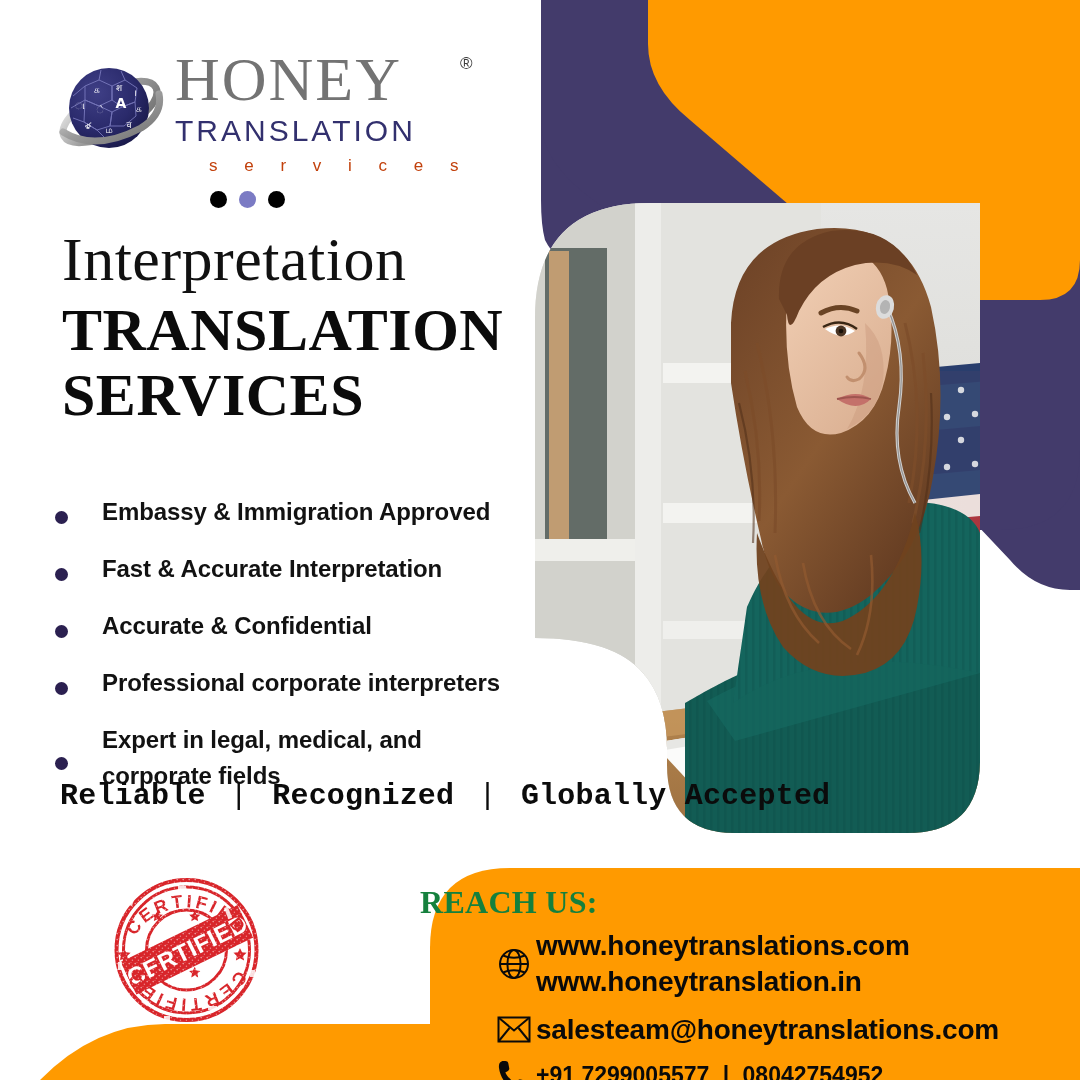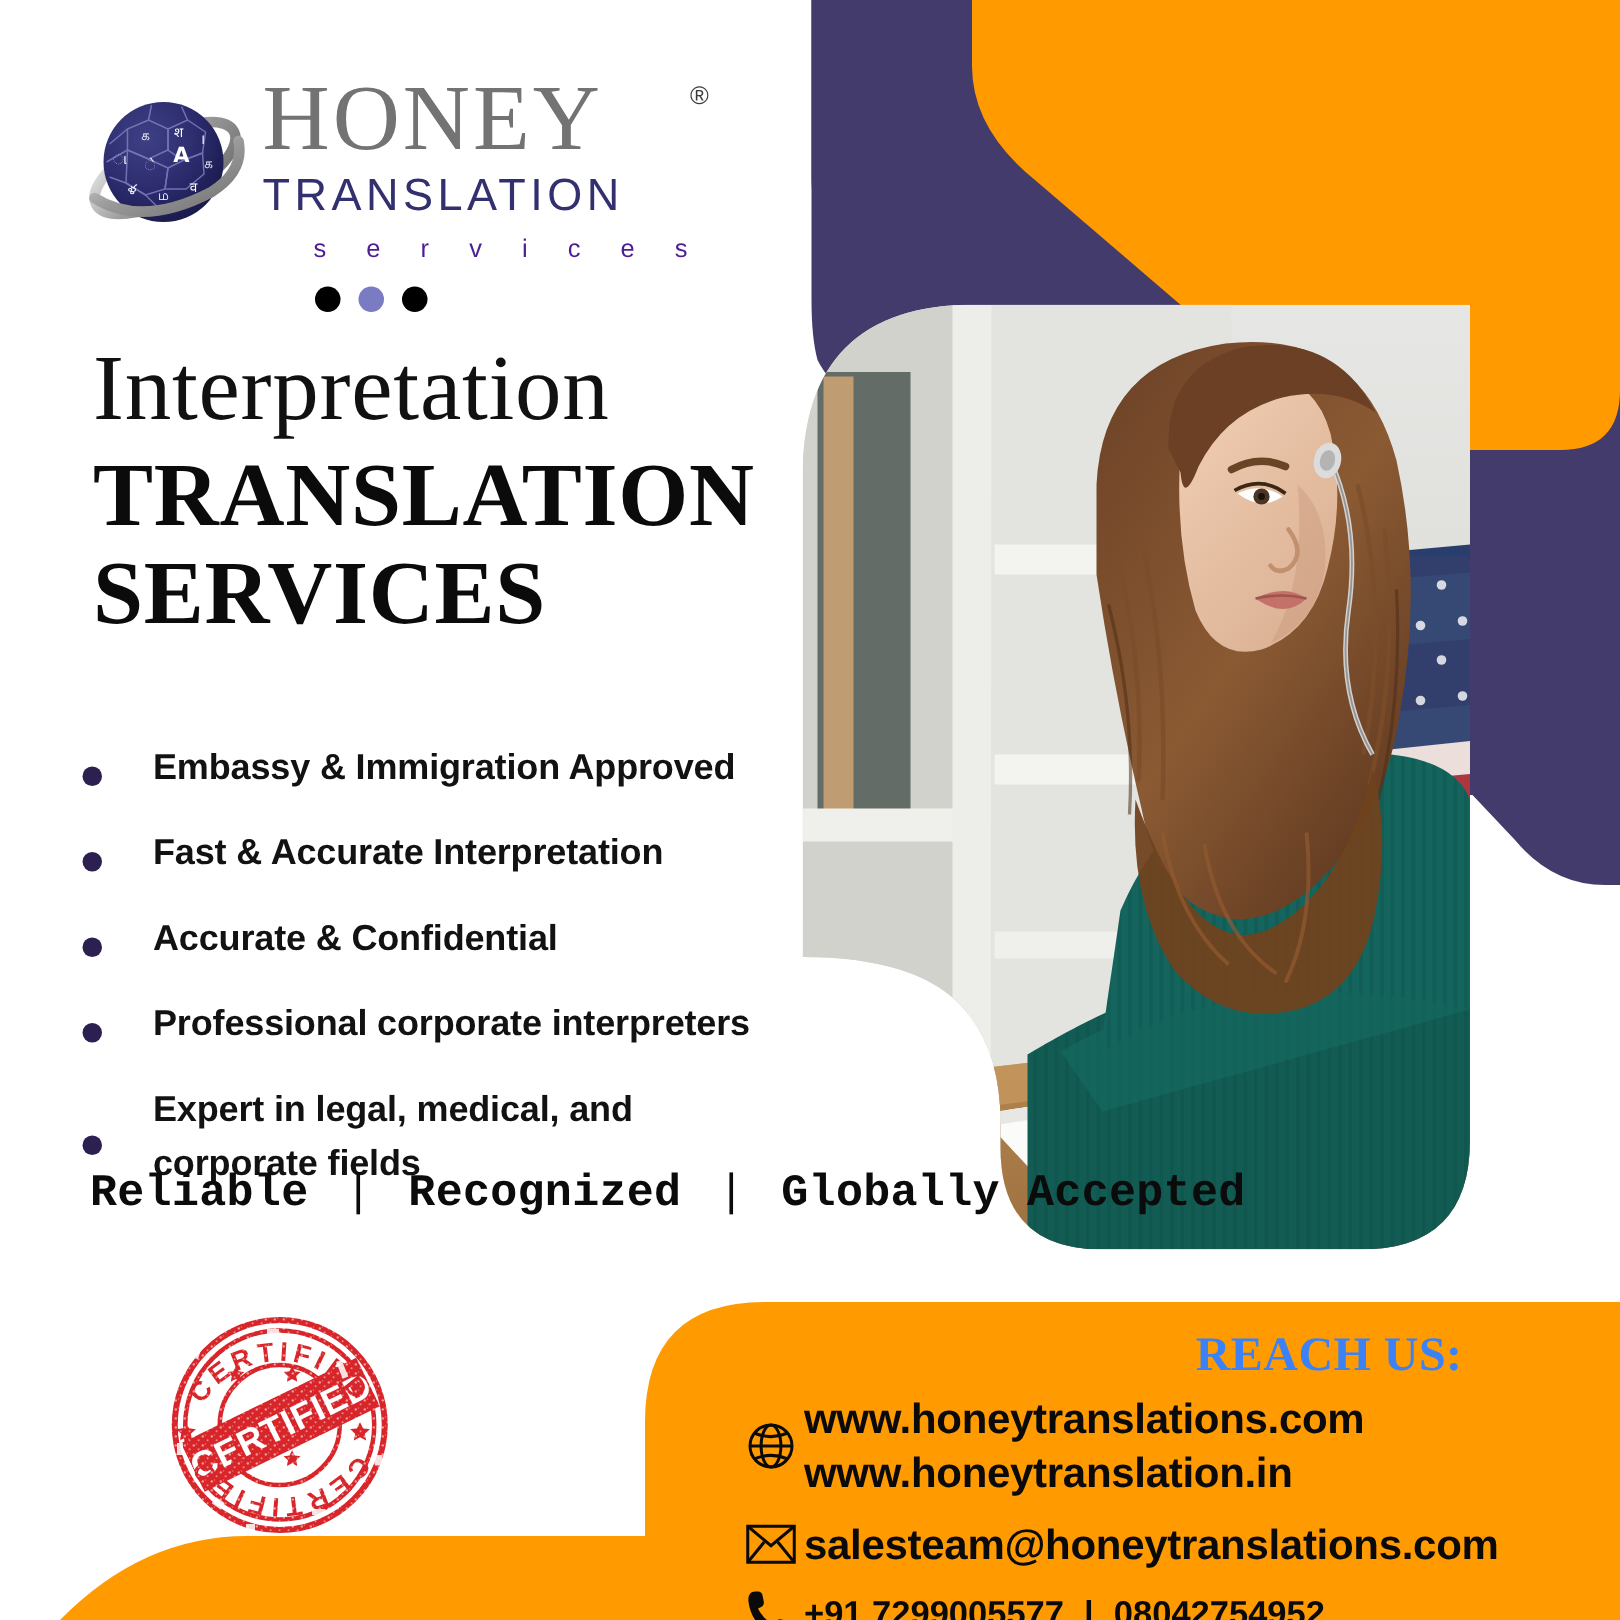--- a/index.html
+++ b/index.html
@@ -35,21 +35,21 @@
     font-family:"Liberation Sans", sans-serif;
     font-size:17px; font-weight:400; color:#3b3b3b; letter-spacing:0;
   }
   .logo-translation {
     font-family:"Liberation Sans", sans-serif;
     font-size:30px; font-weight:400; color:#32306e;
     letter-spacing:3.0px; line-height:1.25; margin-top:2px;
   }
   .logo-services {
     font-family:"Liberation Sans", sans-serif;
-    font-size:17px; font-weight:400; color:#4c1d95;
+    font-size:17px; font-weight:400; color:#c2410c;
     letter-spacing:11px; margin-top:6px; padding-left:34px;
   }
 
   
   .dots { position:absolute; left:210px; top:191px; display:flex; gap:12px; align-items:center;}
   .dot { width:17px; height:17px; border-radius:50%; }
 
   
   .headline { position:absolute; left:62px; top:228px; width:470px; }
   .h-script {
@@ -90,23 +90,23 @@
 
   
   .photo {
     position:absolute; left:535px; top:203px; width:445px; height:630px;
     overflow:hidden;
   }
 
   
   .reach-title {
     position:absolute; left:420px; top:884px; width:555px;
-    text-align:right;
+    text-align:left;
     font-family:"Liberation Serif", serif;
-    font-size:32px; font-weight:700; color:#3b82f6; letter-spacing:0.3px;
+    font-size:32px; font-weight:700; color:#15803d; letter-spacing:0.3px;
   }
   .contact-list { position:absolute; left:492px; top:928px; width:580px; }
   .contact-row { display:flex; align-items:center; margin-bottom:11px; }
   .contact-icon { width:44px; flex:none; display:flex; align-items:center; justify-content:center; }
   .contact-text {
     font-family:"Liberation Sans", sans-serif;
     font-size:28px; font-weight:700; color:#0a0a0a;
     line-height:1.3; letter-spacing:-0.2px;
   }
   .contact-text.big { font-size:23px; letter-spacing:0px; }

